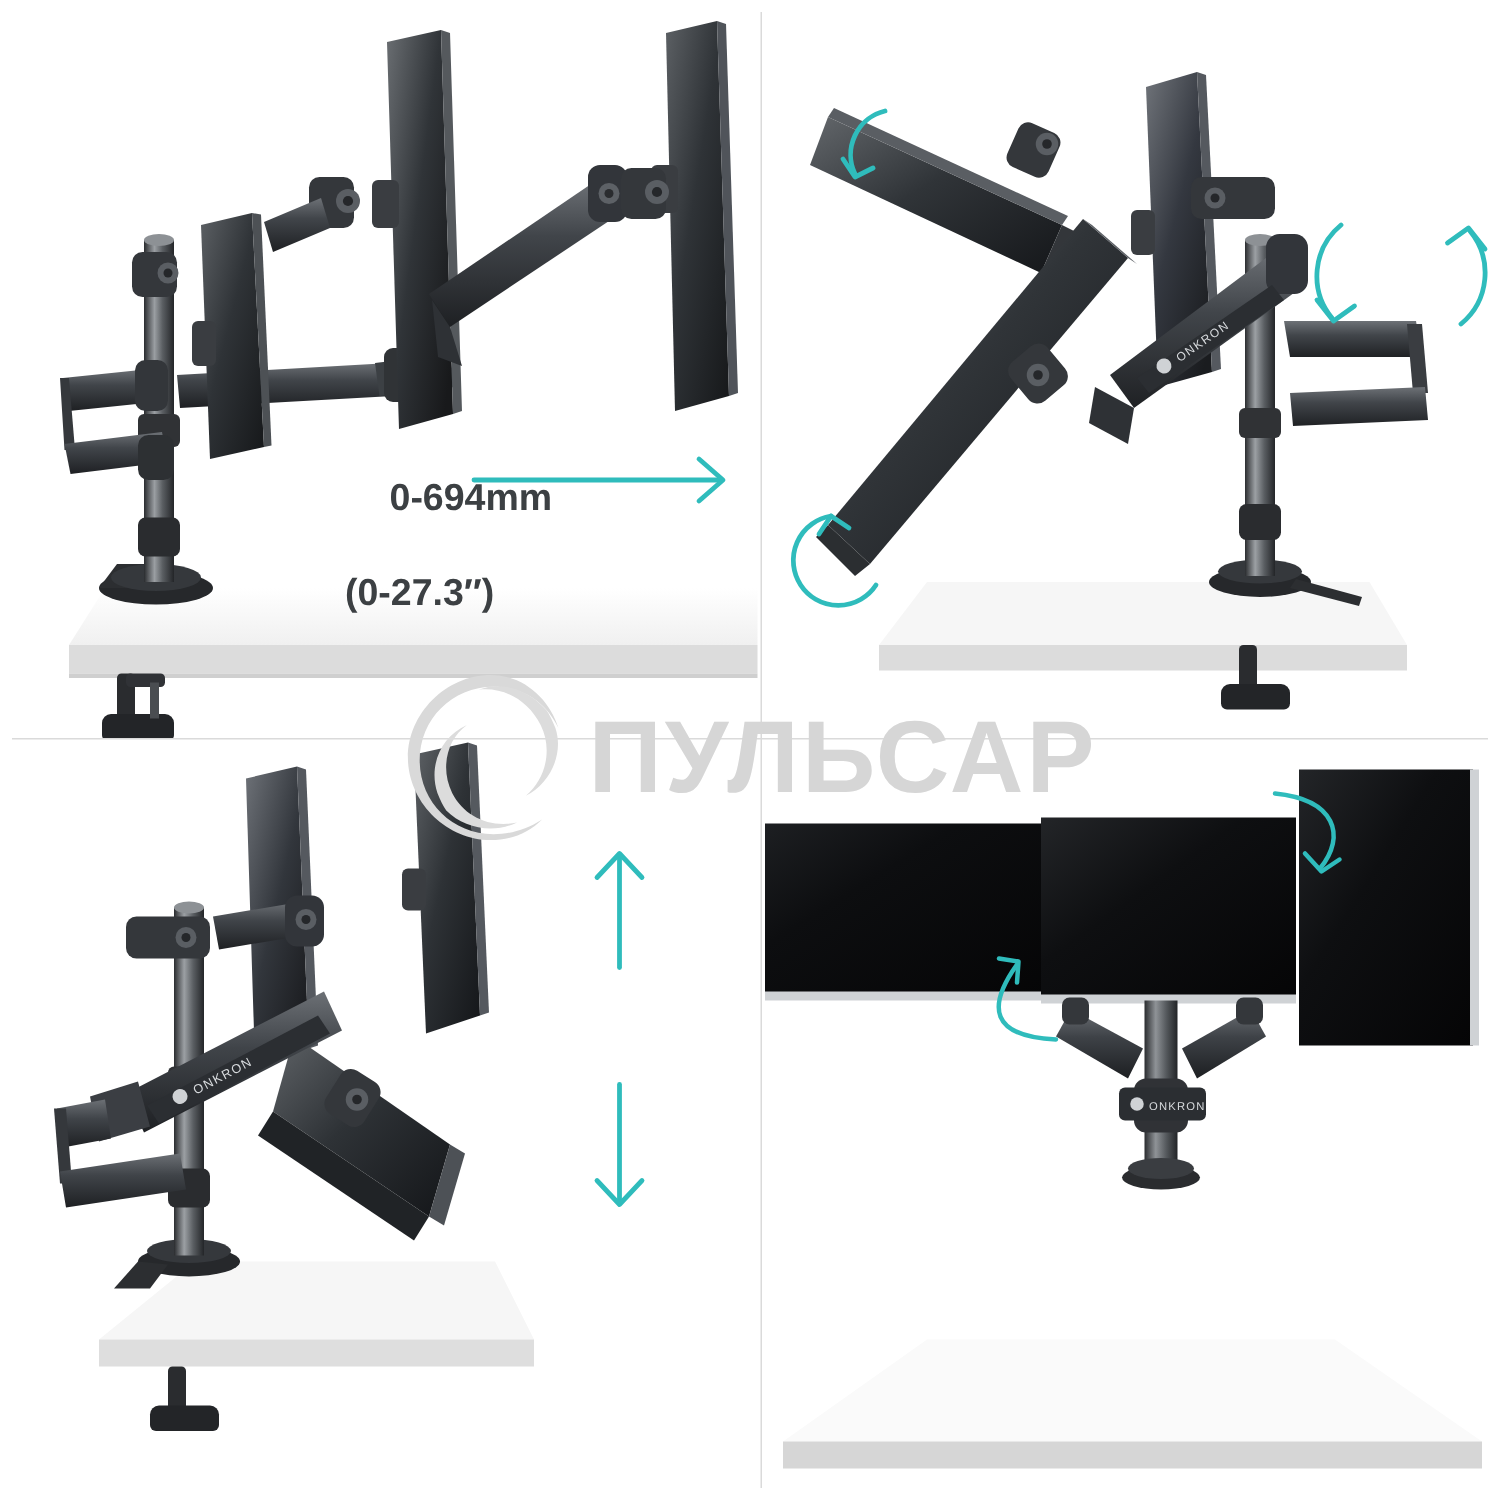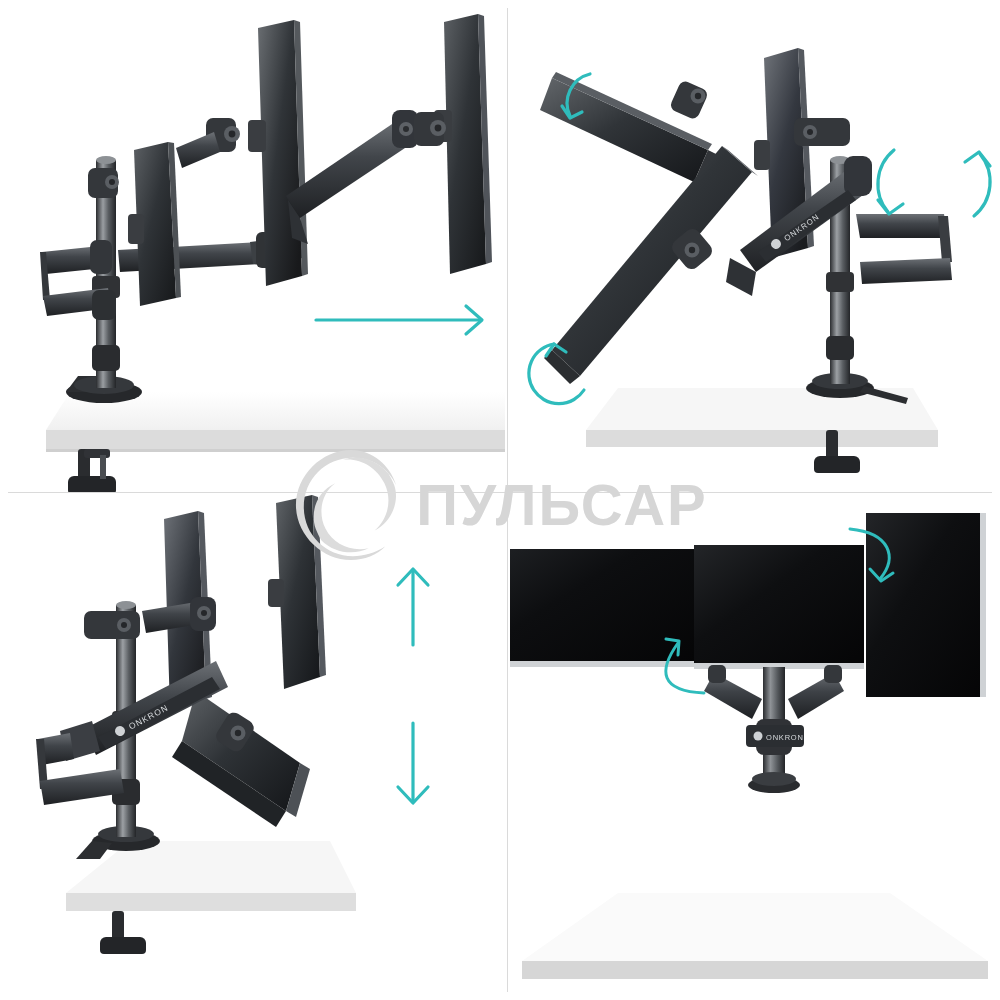--- a/index.html
+++ b/index.html
@@ -25,21 +25,21 @@
 
   
   .watermark{
     position:absolute;left:0;top:440px;width:1000px;height:130px;
     display:flex;align-items:center;justify-content:center;
     pointer-events:none;z-index:40;
   }
   .wm-inner{display:flex;align-items:center;gap:6px;opacity:1;}
   .wm-mark{width:118px;height:118px;flex:none;}
   .wm-text{
-    font-size:58px;font-weight:bold;letter-spacing:2px;
+    font-size:68px;font-weight:bold;letter-spacing:2px;
     color:#d6d6d6;line-height:1;
     font-family:"Liberation Sans", sans-serif;
   }
 
   
   .annot{
     position:absolute;color:#3c4043;
     font-family:"Liberation Sans", sans-serif;
     font-weight:bold;line-height:1.25;
     white-space:pre;z-index:30;
@@ -172,20 +172,24 @@
         <circle cx="112" cy="182" r="7" fill="#5a5e63"></circle>
         <circle cx="112" cy="182" r="3" fill="#25272a"></circle>
       </g>
 
       <g>
         <line class="teal" x1="316" y1="320" x2="480" y2="320"></line>
         <polyline class="teal" points="466,306 482,320 466,334"></polyline>
       </g>
     </svg>
 
+    <div class="annot" id="ext-label">
+      <span>0-694mm</span>
+      <span class="l2">(0-27.3″)</span>
+    </div>
   </div>
 
   <div class="panel" id="panel-tilt">
     <svg class="layer" width="492" height="492" viewBox="0 0 492 492">
       <defs>
         <linearGradient id="tScr" x1="0" y1="0" x2="1" y2="1">
           <stop offset="0" stop-color="#63676b"></stop>
             <stop offset="0.45" stop-color="#303438"></stop>
             <stop offset="1" stop-color="#15171a"></stop>
         </linearGradient>

